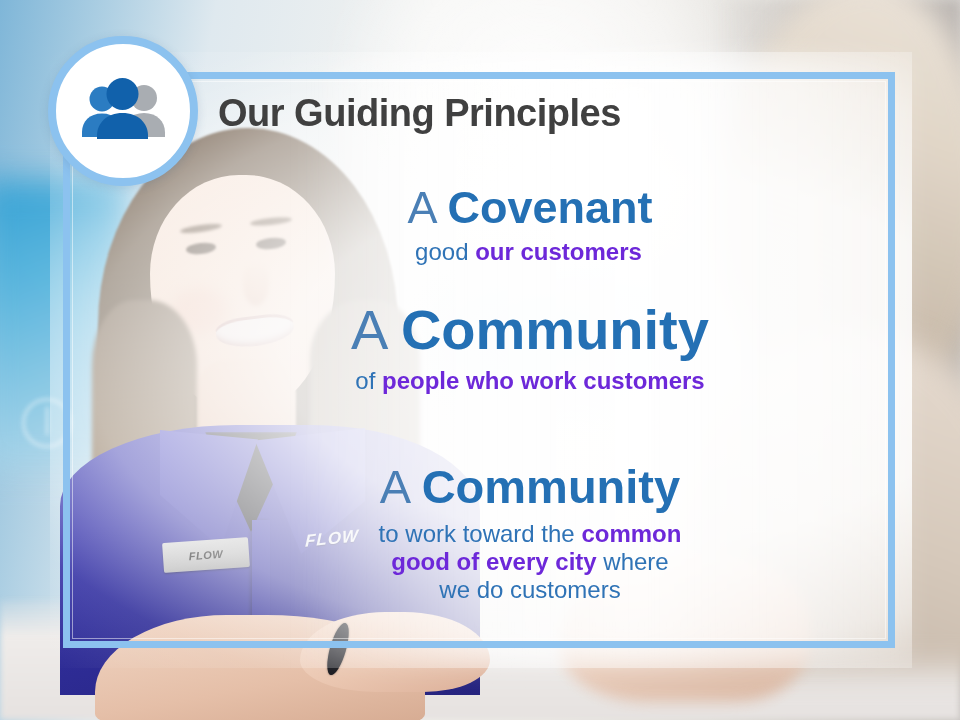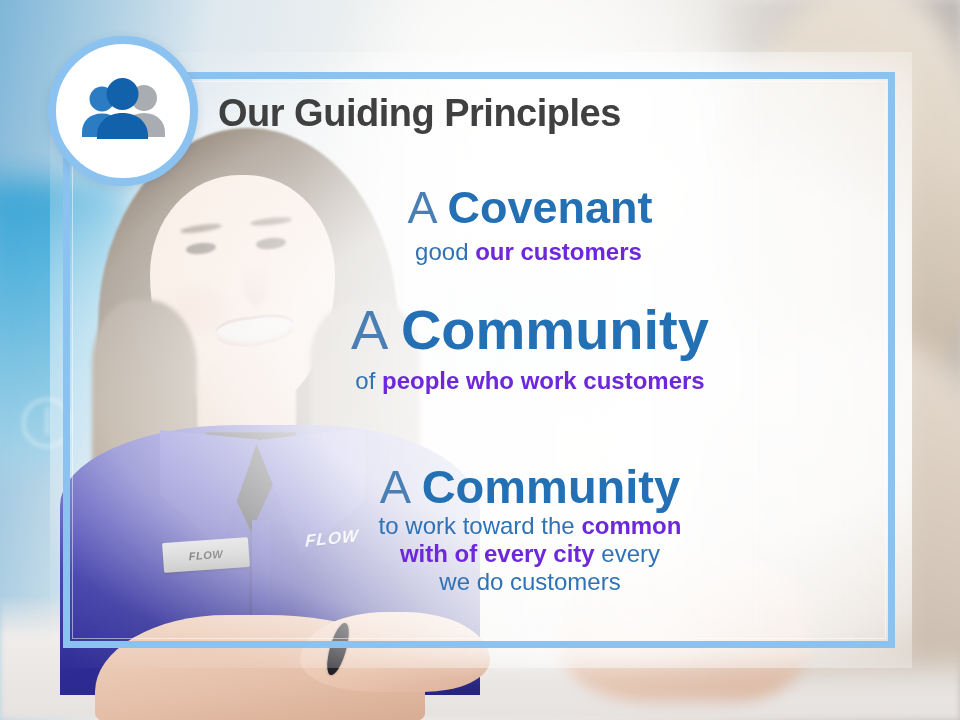--- a/index.html
+++ b/index.html
@@ -269,21 +269,21 @@
   #p1 .p-sub { font-size: 24px; margin-top: 6px; margin-right: 3px; }
 
   
   #p2 { left: 200px; top: 300px; width: 660px; }
   #p2 .p-head { font-size: 56px; }
   #p2 .p-sub { font-size: 24px; margin-top: 8px; }
 
   
   #p3 { left: 200px; top: 462px; width: 660px; }
   #p3 .p-head { font-size: 47px; }
-  #p3 .p-sub { font-size: 24px; }
+  #p3 .p-sub { font-size: 24px; margin-top: 8px; }
 </style>
 </head>
 <body>
 
 <div id="stage">
 
   <div class="photo-layer">
     <div class="bg-room"></div>
     <div class="bg-bluepanel"></div>
     <div class="bg-bluecar"></div>
@@ -356,18 +356,18 @@
     <div class="p-head"><span class="art">A </span><span class="word">Community</span></div>
     <div class="p-sub">
         <div><span>of </span><b>people who work customers</b></div>
       </div>
   </div>
 
   <div class="principle" id="p3">
     <div class="p-head"><span class="art">A </span><span class="word">Community</span></div>
     <div class="p-sub">
         <div><span>to work toward the </span><b>common</b></div>
-        <div><b>with of every city</b><span> every</span></div>
+        <div><b>good of every city</b><span> where</span></div>
         <div><span>we do customers</span></div>
       </div>
   </div>
 
 </div>
 
 </body></html>

